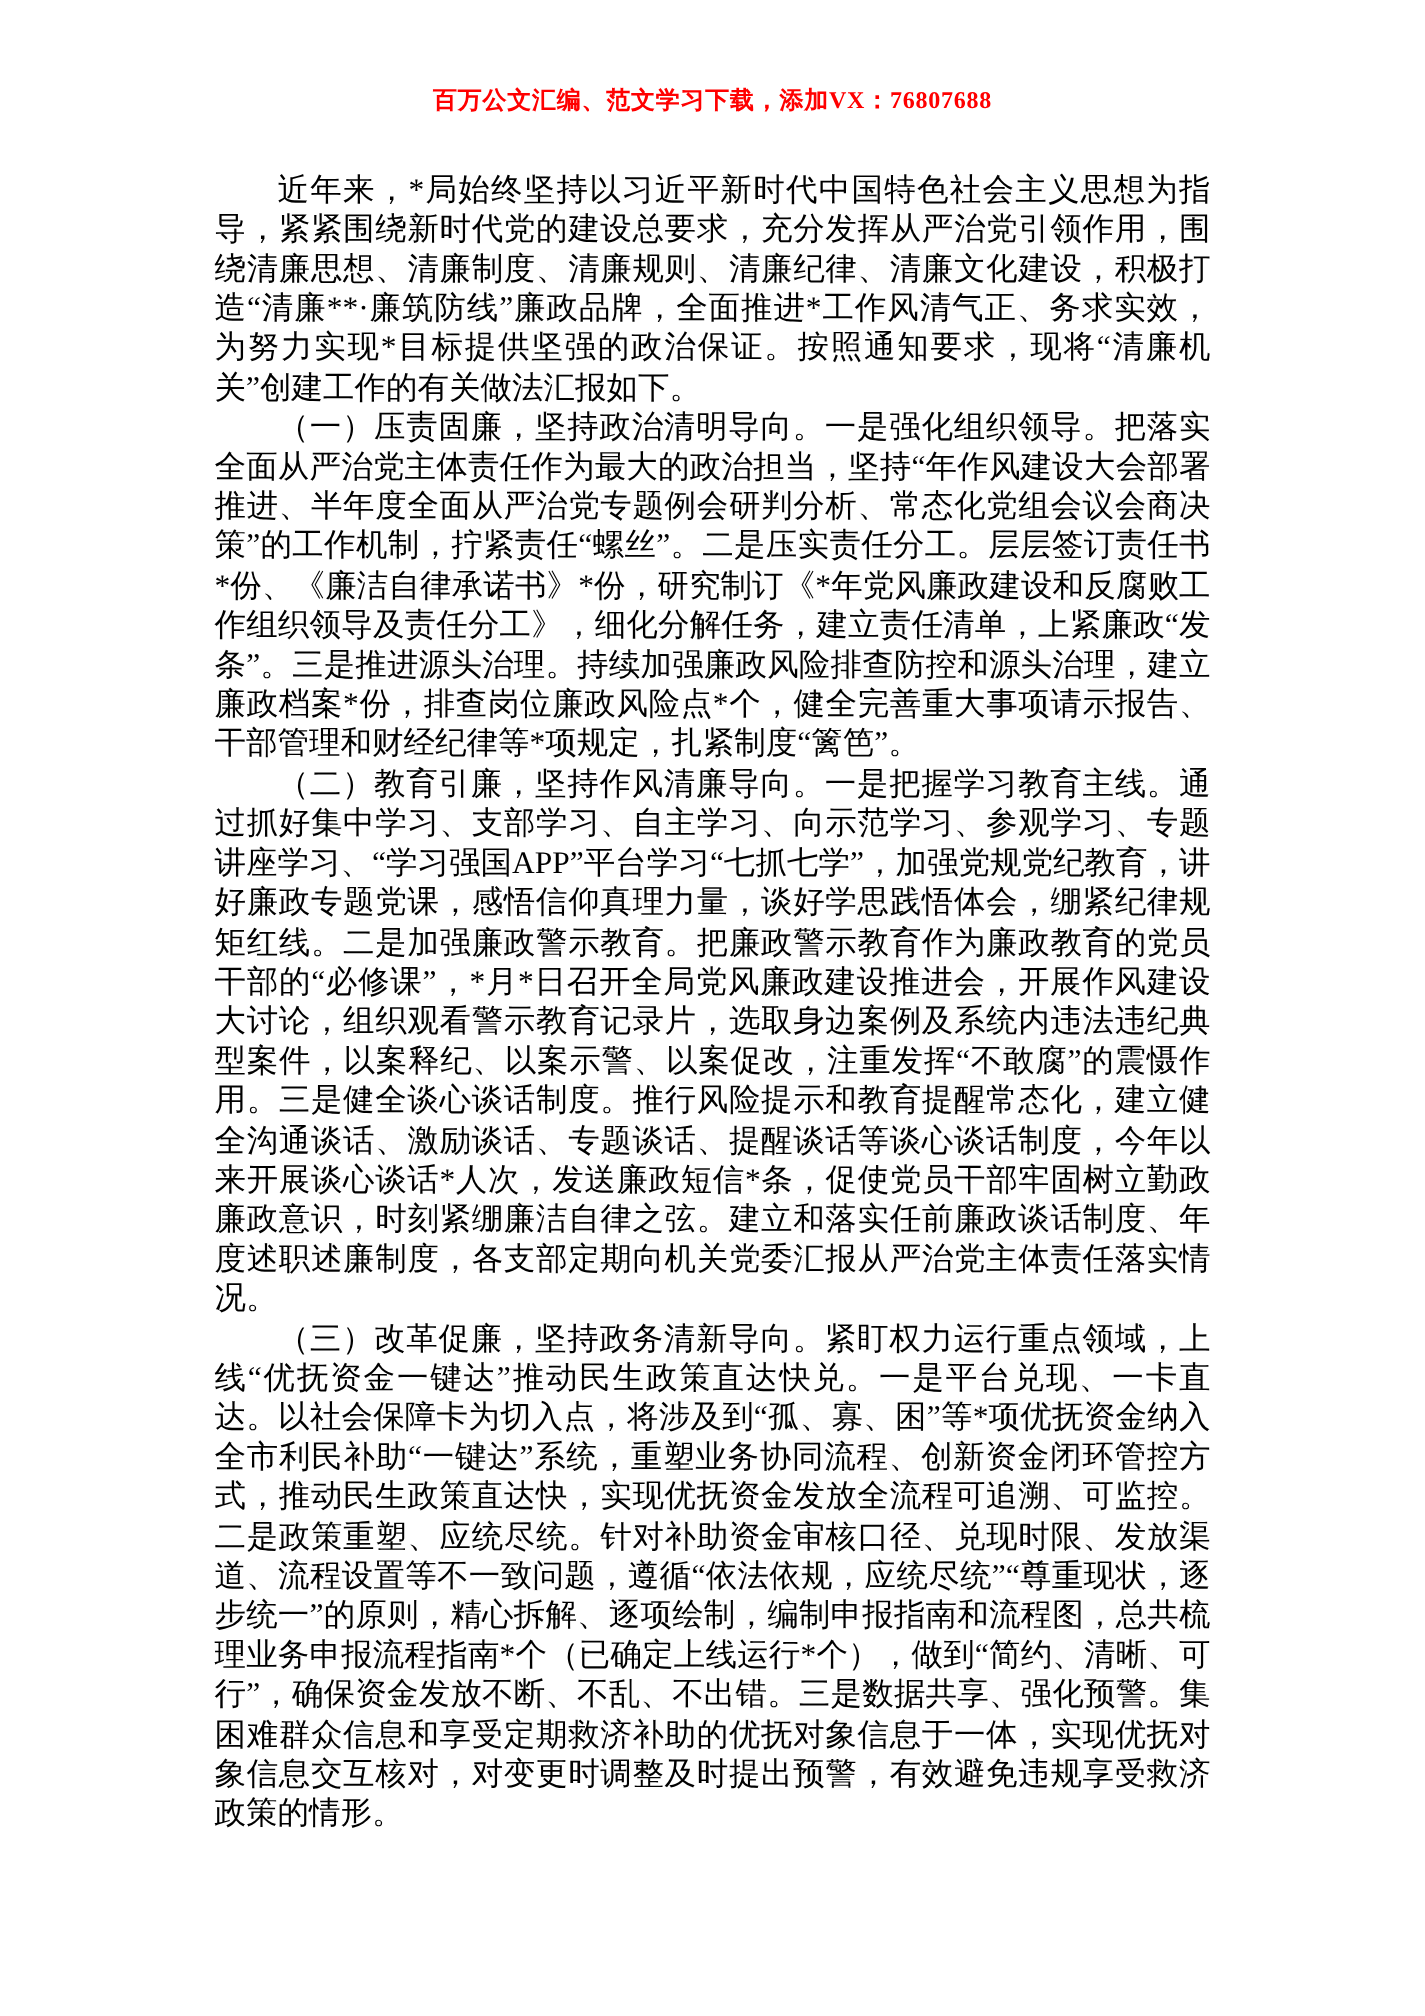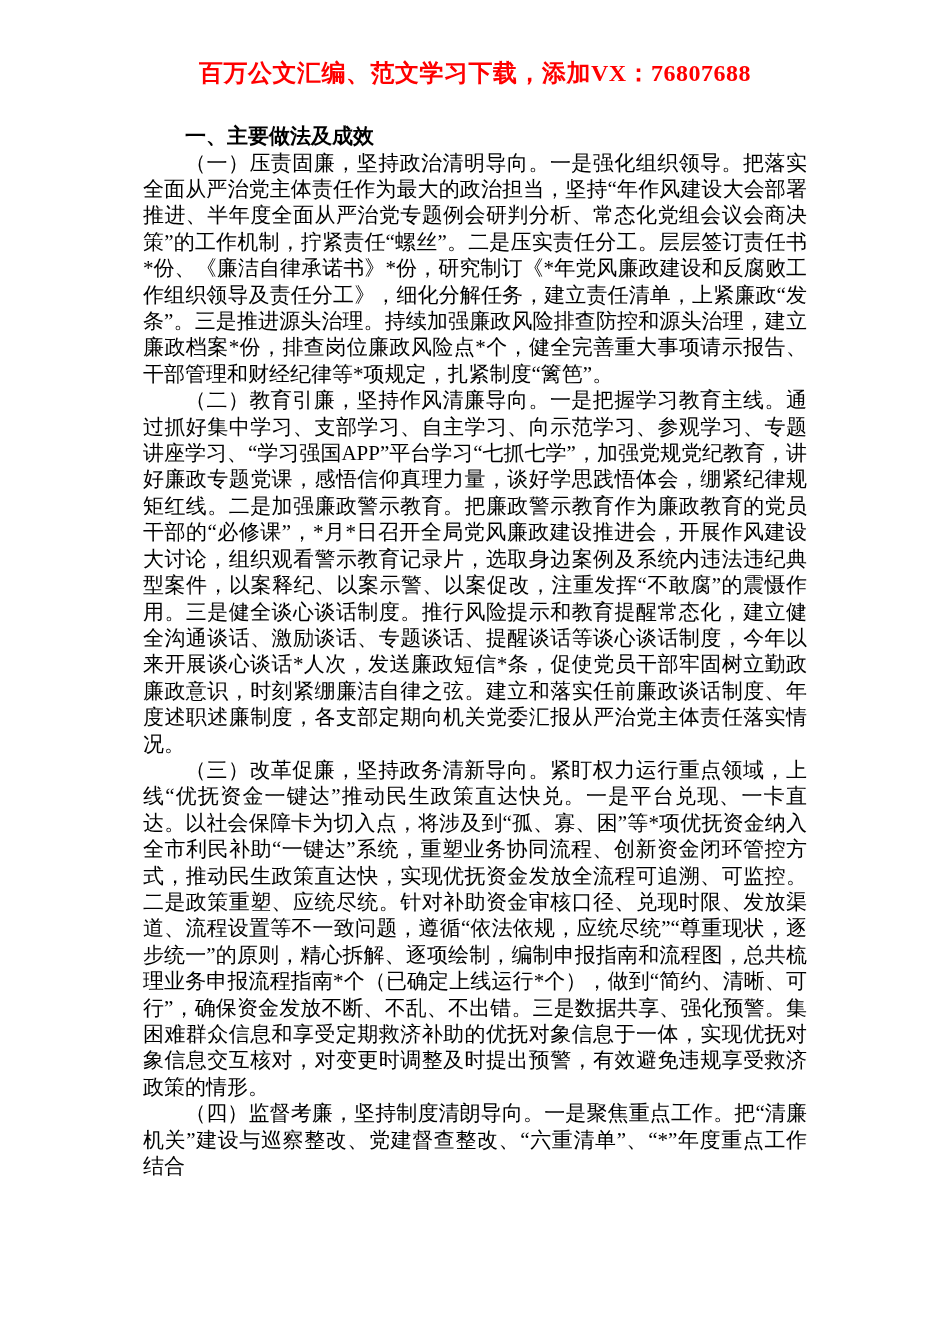--- a/index.html
+++ b/index.html
@@ -17,21 +17,21 @@
       width: 950px;
       height: 1344px;
       box-sizing: border-box;
       background: #ffffff;
       padding: 58px 143px 30px 143px;
       overflow: hidden;
     }
     .notice {
       text-align: center;
       color: #ff0000;
-      font-size: 24px;
+      font-size: 16px;
       font-weight: 600;
       line-height: 1.3;
       margin: 0 0 34px 0;
       letter-spacing: 0.5px;
     }
     .doc {
       font-size: 21px;
       line-height: 26.4px;
       text-align: justify;
       text-justify: inter-ideograph;
@@ -53,28 +53,27 @@
 <body>
 
 <div class="page">
 
   <div class="notice">
     <span>百万公文汇编、范文学习下载，添加VX：76807688</span>
   </div>
 
   <div class="doc">
 
+    <p>
+      <span>近年来，*局始终坚持以习近平新时代中国特色社会主义思想为指导，紧紧围绕新时代党的建设总要求，充分发挥从严治党引领作用，围绕清廉思想、清廉制度、清廉规则、清廉纪律、清廉文化建设，积极打造“清廉**·廉筑防线”廉政品牌，全面推进*工作风清气正、务求实效，为努力实现*目标提供坚强的政治保证。按照通知要求，现将“清廉机关”创建工作的有关做法汇报如下。</span>
+    </p>
 
-    <p class="heading">
-      <span>一、主要做法及成效</span>
-    </p>
 
     <p><span class="lead">（一）压责固廉，坚持政治清明导向。</span><span>一是强化组织领导。把落实全面从严治党主体责任作为最大的政治担当，坚持“年作风建设大会部署推进、半年度全面从严治党专题例会研判分析、常态化党组会议会商决策”的工作机制，拧紧责任“螺丝”。二是压实责任分工。层层签订责任书*份、《廉洁自律承诺书》*份，研究制订《*年党风廉政建设和反腐败工作组织领导及责任分工》，细化分解任务，建立责任清单，上紧廉政“发条”。三是推进源头治理。持续加强廉政风险排查防控和源头治理，建立廉政档案*份，排查岗位廉政风险点*个，健全完善重大事项请示报告、干部管理和财经纪律等*项规定，扎紧制度“篱笆”。</span></p>
 
     <p><span class="lead">（二）教育引廉，坚持作风清廉导向。</span><span>一是把握学习教育主线。通过抓好集中学习、支部学习、自主学习、向示范学习、参观学习、专题讲座学习、“学习强国APP”平台学习“七抓七学”，加强党规党纪教育，讲好廉政专题党课，感悟信仰真理力量，谈好学思践悟体会，绷紧纪律规矩红线。二是加强廉政警示教育。把廉政警示教育作为廉政教育的党员干部的“必修课”，*月*日召开全局党风廉政建设推进会，开展作风建设大讨论，组织观看警示教育记录片，选取身边案例及系统内违法违纪典型案件，以案释纪、以案示警、以案促改，注重发挥“不敢腐”的震慑作用。三是健全谈心谈话制度。推行风险提示和教育提醒常态化，建立健全沟通谈话、激励谈话、专题谈话、提醒谈话等谈心谈话制度，今年以来开展谈心谈话*人次，发送廉政短信*条，促使党员干部牢固树立勤政廉政意识，时刻紧绷廉洁自律之弦。建立和落实任前廉政谈话制度、年度述职述廉制度，各支部定期向机关党委汇报从严治党主体责任落实情况。</span></p>
 
     <p><span class="lead">（三）改革促廉，坚持政务清新导向。</span><span>紧盯权力运行重点领域，上线“优抚资金一键达”推动民生政策直达快兑。一是平台兑现、一卡直达。以社会保障卡为切入点，将涉及到“孤、寡、困”等*项优抚资金纳入全市利民补助“一键达”系统，重塑业务协同流程、创新资金闭环管控方式，推动民生政策直达快，实现优抚资金发放全流程可追溯、可监控。二是政策重塑、应统尽统。针对补助资金审核口径、兑现时限、发放渠道、流程设置等不一致问题，遵循“依法依规，应统尽统”“尊重现状，逐步统一”的原则，精心拆解、逐项绘制，编制申报指南和流程图，总共梳理业务申报流程指南*个（已确定上线运行*个），做到“简约、清晰、可行”，确保资金发放不断、不乱、不出错。三是数据共享、强化预警。集困难群众信息和享受定期救济补助的优抚对象信息于一体，实现优抚对象信息交互核对，对变更时调整及时提出预警，有效避免违规享受救济政策的情形。</span></p>
 
-    <p><span class="lead">（四）监督考廉，坚持制度清朗导向。</span><span>一是聚焦重点工作。把“清廉机关”建设与巡察整改、党建督查整改、“六重清单”、“*”年度重点工作结合</span></p>
 
   </div>
 
 </div>
 
 </body></html>

